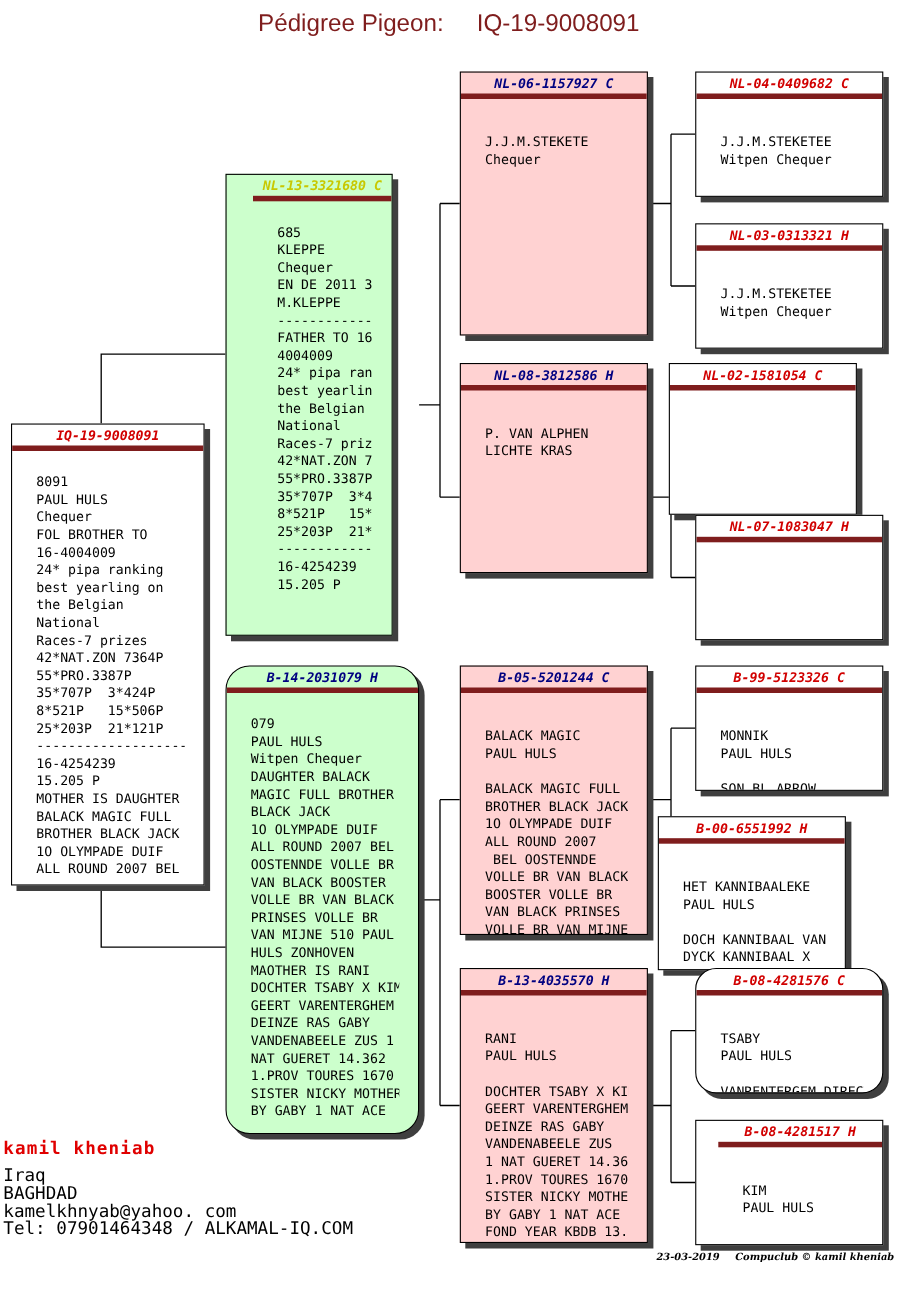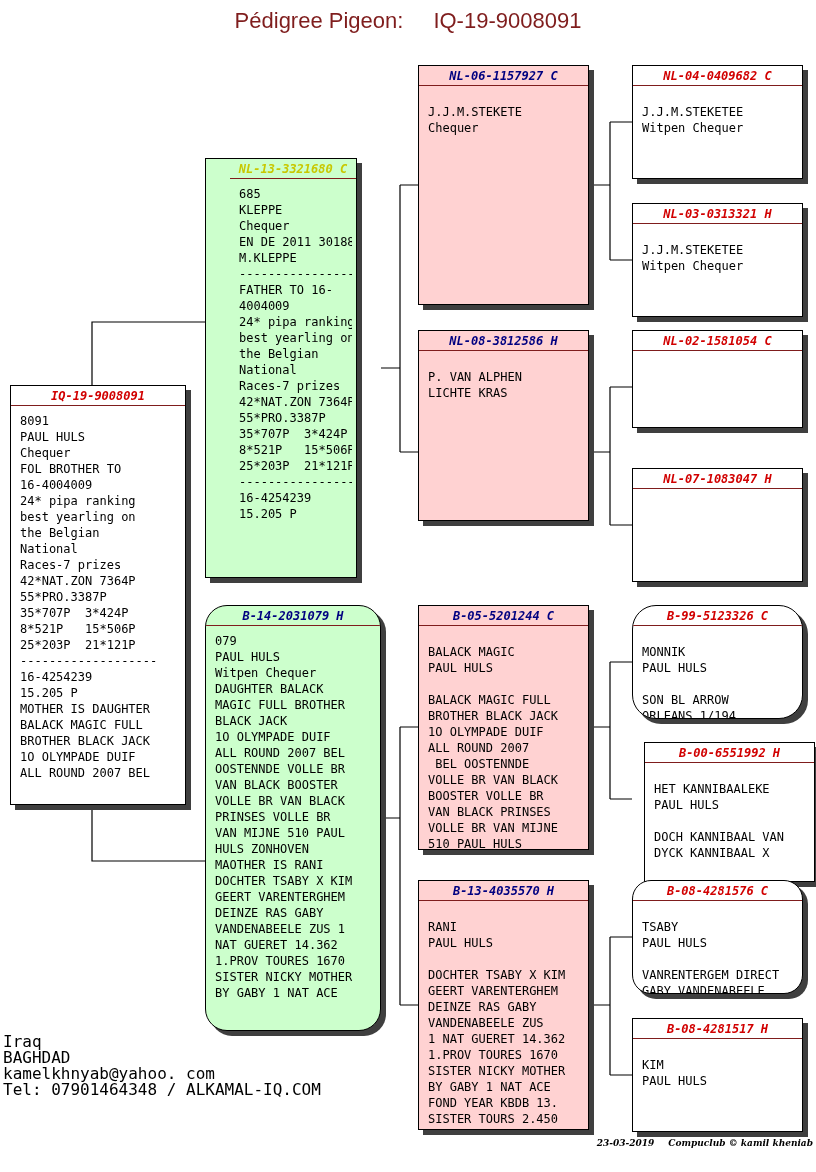--- a/index.html
+++ b/index.html
@@ -15,27 +15,27 @@
   .header .ring { margin-left:30px; }
   .connectors { position:absolute; left:0; top:0; }
   .pbox {
     position:absolute; border:1px solid #000; background:#ffffff;
     box-shadow:5px 5px 0 #3f3f3f; overflow:hidden;
   }
   .pbox.green { background:#ccffcc; }
   .pbox.pink  { background:#ffd2d2; }
   .box-title {
     font-size:12px; font-weight:bold; font-style:italic; text-align:center;
-    padding:3px 2px 2px 2px; border-bottom:1px solid #7f1d1d; white-space:nowrap;
+    padding:3px 2px 2px 2px; border-bottom:5px solid #7f1d1d; white-space:nowrap;
   }
   .t-red    { color:#d10000; }
   .t-navy   { color:#000080; }
   .t-yellow { color:#c8c800; }
   .box-body {
-    margin:4px; padding:3px 5px; white-space:pre; overflow:hidden;
+    margin:17px; padding:3px 5px; white-space:pre; overflow:hidden;
     font-family:"DejaVu Sans Mono", monospace; font-size:12px; line-height:16px;
   }
   .pad .box-body { padding-top:14px; }
   .footer { position:absolute; left:3px; top:1034px; }
   .footer-name {
     font-size:16px; font-weight:bold; color:#e00000; letter-spacing:1px;
     margin-bottom:8px;
   }
   .footer-line { font-size:16px; line-height:16px; }
   .credit {
@@ -191,59 +191,60 @@
   <div class="pbox pad" style="left:632px; top:65px; width:171px; height:114px;">
     <div class="box-title t-red">NL-04-0409682 C</div>
     <pre class="box-body">J.J.M.STEKETEE
 Witpen Chequer</pre>
   </div>
   <div class="pbox pad" style="left:632px; top:203px; width:171px; height:114px;">
     <div class="box-title t-red">NL-03-0313321 H</div>
     <pre class="box-body">J.J.M.STEKETEE
 Witpen Chequer</pre>
   </div>
-  <div class="pbox pad" style="left:632px; top:330px; width:171px; height:98px;">
+  <div class="pbox pad" style="left:608px; top:330px; width:171px; height:138px;">
     <div class="box-title t-red">NL-02-1581054 C</div>
     <pre class="box-body"></pre>
   </div>
   <div class="pbox pad" style="left:632px; top:468px; width:171px; height:114px;">
     <div class="box-title t-red">NL-07-1083047 H</div>
     <pre class="box-body"></pre>
   </div>
-  <div class="pbox pad" style="left:632px; top:605px; width:171px; height:114px;border-radius:24px;">
+  <div class="pbox pad" style="left:632px; top:605px; width:171px; height:114px;">
     <div class="box-title t-red">B-99-5123326 C</div>
     <pre class="box-body">MONNIK
 PAUL HULS
 
 SON BL ARROW
 ORLEANS 1/194</pre>
   </div>
-  <div class="pbox pad" style="left:644px; top:742px; width:171px; height:140px;">
+  <div class="pbox pad" style="left:598px; top:742px; width:171px; height:140px;">
     <div class="box-title t-red">B-00-6551992 H</div>
     <pre class="box-body">HET KANNIBAALEKE
 PAUL HULS
 
 DOCH KANNIBAAL VAN
 DYCK KANNIBAAL X</pre>
   </div>
   <div class="pbox pad" style="left:632px; top:880px; width:171px; height:114px;border-radius:19px;">
     <div class="box-title t-red">B-08-4281576 C</div>
     <pre class="box-body">TSABY
 PAUL HULS
 
 VANRENTERGEM DIRECT
 GABY VANDENABEELE</pre>
   </div>
-  <div class="pbox pad" style="left:632px; top:1018px; width:171px; height:114px;">
+  <div class="pbox pad" style="left:632px; top:1018px; width:171px; height:114px;padding-left:20px;">
     <div class="box-title t-red">B-08-4281517 H</div>
     <pre class="box-body">KIM
 PAUL HULS</pre>
   </div>
 
   <div class="footer">
+    <div class="footer-name">kamil kheniab</div>
     <div class="footer-line">Iraq</div>
     <div class="footer-line">BAGHDAD</div>
     <div class="footer-line">kamelkhnyab@yahoo. com</div>
     <div class="footer-line">Tel: 07901464348 / ALKAMAL-IQ.COM</div>
   </div>
 
   <div class="credit">
     <span>23-03-2019</span><span class="sep"></span><span>Compuclub © kamil kheniab</span>
   </div>
 

